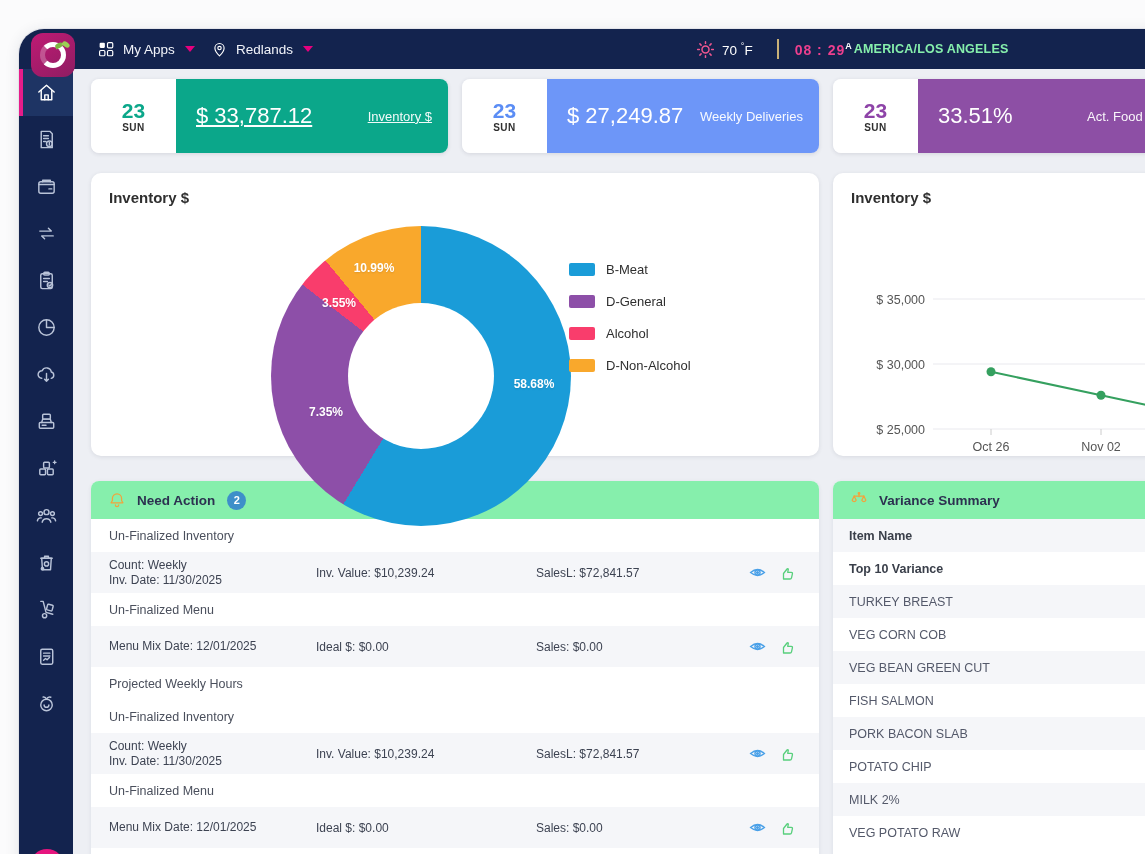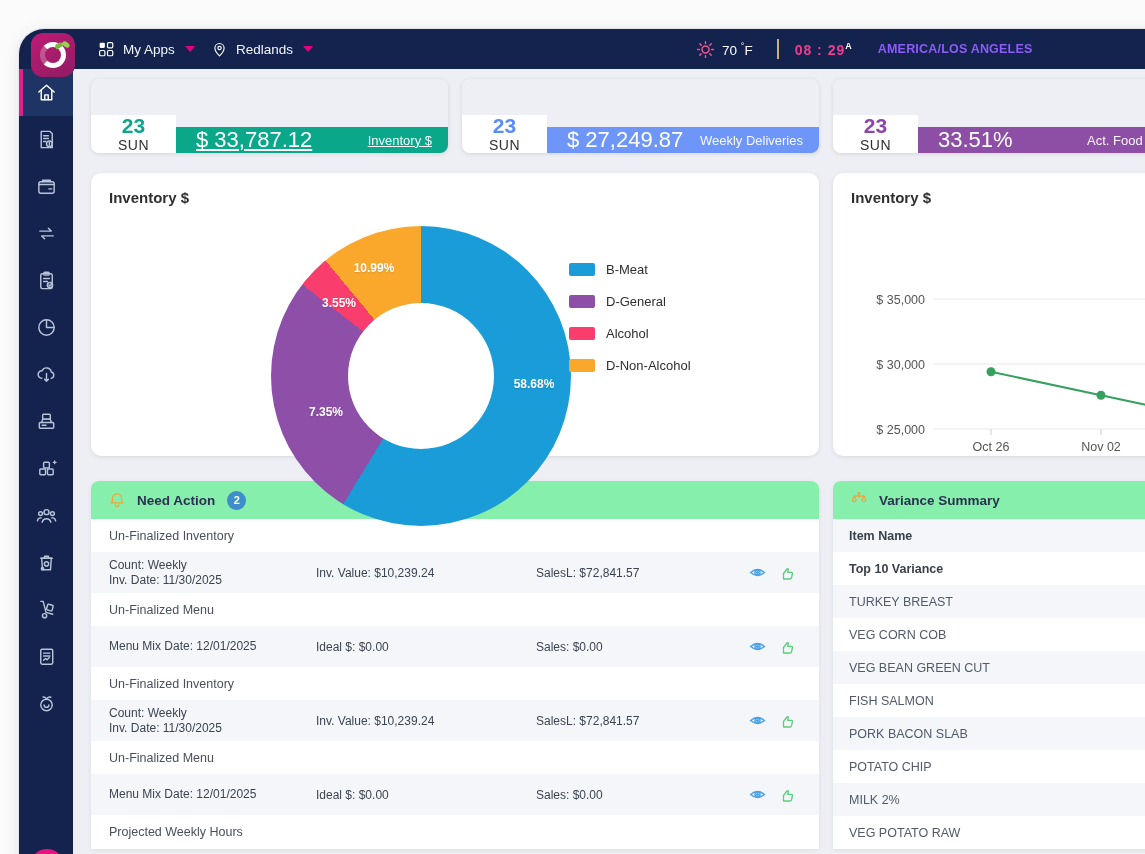--- a/index.html
+++ b/index.html
@@ -27,21 +27,21 @@
   .nav-myapps { left:78px; }
   .nav-location { left:192px; }
   .caret { width:0; height:0; border-left:5px solid transparent; border-right:5px solid transparent;
            border-top:6px solid #e6007e; margin-left:2px; }
   .tb-right { position:absolute; left:676px; top:0; height:40px; display:flex; align-items:center; }
   .temp { color:#fff; font-size:13.5px; margin-left:6px; }
   .temp sup { font-size:9px; }
   .tb-divider { width:2px; height:20px; background:#c9b178; margin:0 16px 0 24px; }
   .clock { color:#ee3f8e; font-size:14px; font-weight:bold; letter-spacing:1px; }
   .clock sup { color:#fff; font-size:9px; font-weight:bold; }
-  .tz { color:#8b5cf6; font-size:12.5px; font-weight:bold; margin-left:25px; letter-spacing:.2px; }
+  .tz { color:#86efac; font-size:12.5px; font-weight:bold; margin-left:1px; letter-spacing:.2px; }
 
   
   .sidebar { position:absolute; left:0; top:40px; width:54px; height:840px; background:#13234e; z-index:10; }
   .side-item { position:relative; width:54px; height:47px; display:flex; align-items:center;
                justify-content:center; cursor:pointer; }
   .side-item svg { width:23px; height:23px; stroke:#b9c3d8; fill:none; stroke-width:1.5;
                    stroke-linecap:round; stroke-linejoin:round; }
   .side-item.active { background:#1e3464; }
   .side-item.active svg { stroke:#ffffff; }
   .side-item.active::before { content:""; position:absolute; left:0; top:0; width:4px; height:100%; background:#e61c8a; }
@@ -49,25 +49,25 @@
                   background:#e6157e; display:flex; align-items:center; justify-content:center; cursor:pointer; }
 
   
   .main { position:absolute; left:54px; top:40px; width:1190px; padding:10px 0 0 18px; }
   .row { display:grid; grid-template-columns:728px 356px; column-gap:14px; }
   .row-kpi { margin-bottom:20px; }
   .row-charts { margin-bottom:25px; }
   .kpirow { display:flex; gap:14px; }
 
   .kpi { display:flex; height:74px; width:357px; border-radius:8px; overflow:hidden;
-         box-shadow:0 1px 4px rgba(30,35,60,.12); cursor:pointer;align-items:flex-end; }
+         box-shadow:0 1px 4px rgba(30,35,60,.12); cursor:pointer; }
   .kpi-day { width:85px; background:#fff; display:flex; flex-direction:column;
              align-items:center; justify-content:center; }
   .kpi-day .num { font-size:21px; font-weight:bold; line-height:22px; }
-  .kpi-day .wd { font-size:14px; font-weight:normal; color:#2f2f2f; letter-spacing:.5px; }
+  .kpi-day .wd { font-size:10px; font-weight:bold; color:#2f2f2f; letter-spacing:.5px; }
   .kpi-main { flex:1; display:flex; align-items:center; justify-content:space-between;
               padding:0 16px 0 20px; color:#fff; }
   .kpi-value { font-size:22px; }
   .kpi-label { font-size:13px; opacity:.95; white-space:nowrap; }
 
   .card { background:#fff; border-radius:10px; box-shadow:0 1px 4px rgba(30,35,60,.10);
           height:283px; position:relative; }
   .card-title { position:absolute; left:18px; top:16px; font-size:15px; font-weight:bold; color:#2f2f2f; }
 
   
@@ -390,20 +390,21 @@
                 <svg width="17" height="17" viewBox="0 0 16 16" fill="none" stroke="#49a0e8" stroke-width="1.3">
                   <path d="M1.5 8Q8 2.5 14.5 8 8 13.5 1.5 8Z"></path>
                   <circle cx="8" cy="8" r="2.4"></circle>
                   <circle cx="8" cy="8" r="0.8" fill="#49a0e8"></circle>
                 </svg>
                 <svg width="16" height="16" viewBox="0 0 16 16" fill="none" stroke="#57cf7c" stroke-width="1.3" stroke-linecap="round" stroke-linejoin="round">
                   <path d="M4.5 8.5V14M4.5 8.5 8 4q.9-.9 1.3.3L8.7 7.4h3.6q1.4 0 1.1 1.4l-.9 4q-.25 1.2-1.5 1.2H4.5Z"></path>
                 </svg>
               </div>
             </div>
+            <div class="na-row head">Projected Weekly Hours</div>
             <div class="na-row head">Un-Finalized Inventory</div>
             <div class="na-row detail">
               <div class="na-c1">Count: Weekly<br>Inv. Date: 11/30/2025</div>
               <div class="na-c2">Inv. Value: $10,239.24</div>
               <div class="na-c3">SalesL: $72,841.57</div>
               <div class="na-actions">
                 <svg width="17" height="17" viewBox="0 0 16 16" fill="none" stroke="#49a0e8" stroke-width="1.3">
                   <path d="M1.5 8Q8 2.5 14.5 8 8 13.5 1.5 8Z"></path>
                   <circle cx="8" cy="8" r="2.4"></circle>
                   <circle cx="8" cy="8" r="0.8" fill="#49a0e8"></circle>

